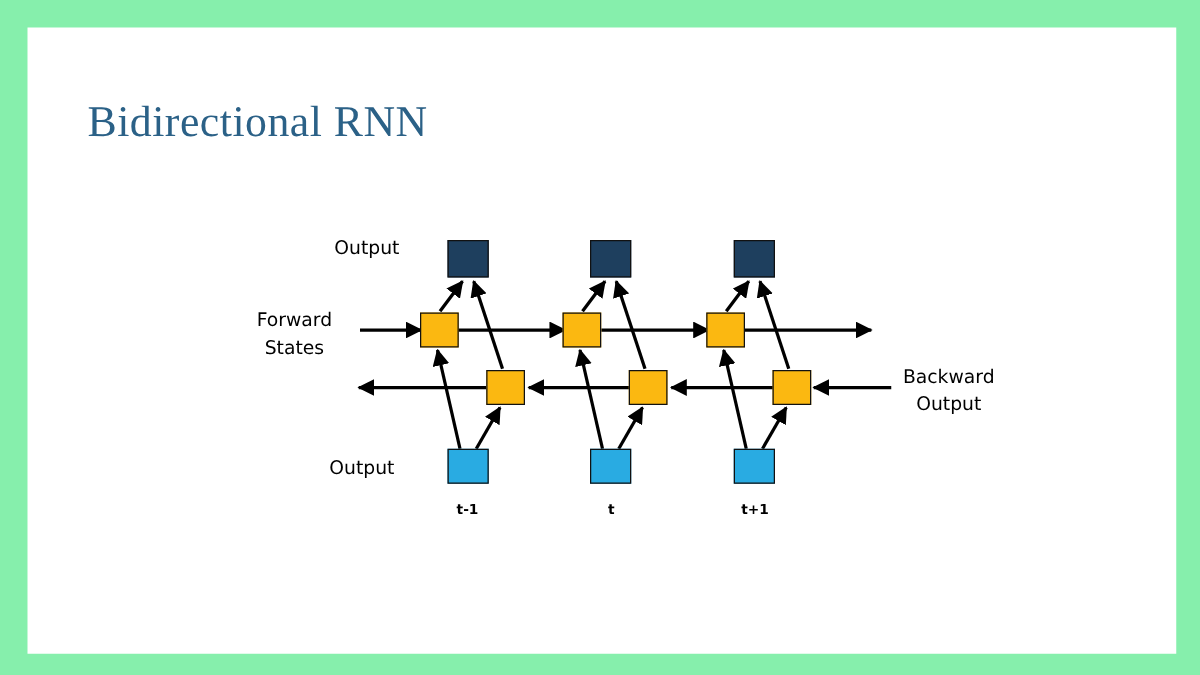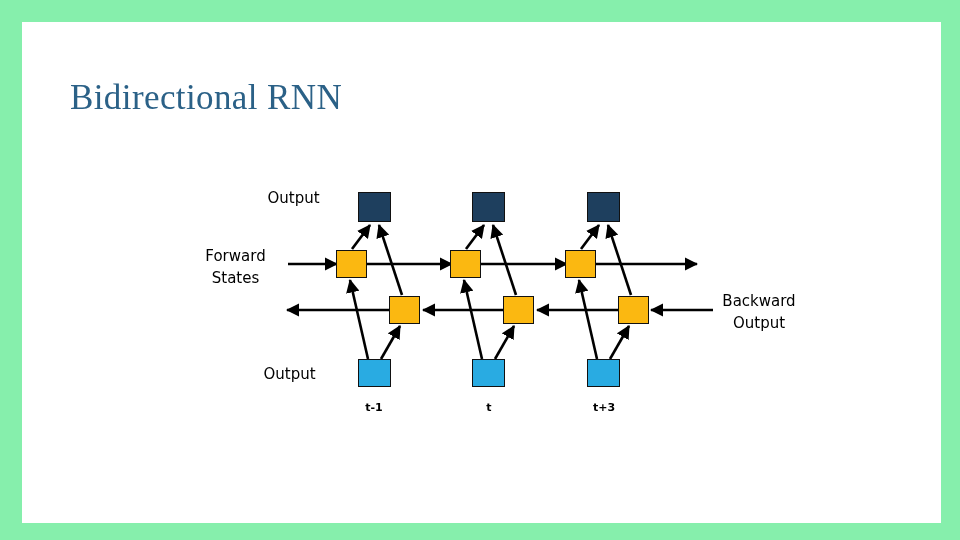--- a/index.html
+++ b/index.html
@@ -133,16 +133,16 @@
     <div class="dlabel c" style="left:178px; top:245px; width:115px;">Forward
 States</div>
 
     <div class="dlabel c" style="left:700px; top:290px; width:118px;">Backward
 Output</div>
 
     <div class="dlabel c" style="left:232px; top:363px; width:115px;">Output</div>
 
     <div class="tlabel" style="left:326px; top:401px; width:96px;">t-1</div>
     <div class="tlabel" style="left:441px; top:401px; width:96px;">t</div>
-    <div class="tlabel" style="left:556px; top:401px; width:96px;">t+3</div>
+    <div class="tlabel" style="left:556px; top:401px; width:96px;">t+1</div>
 
   </div>
 </div>
 
 </body></html>

